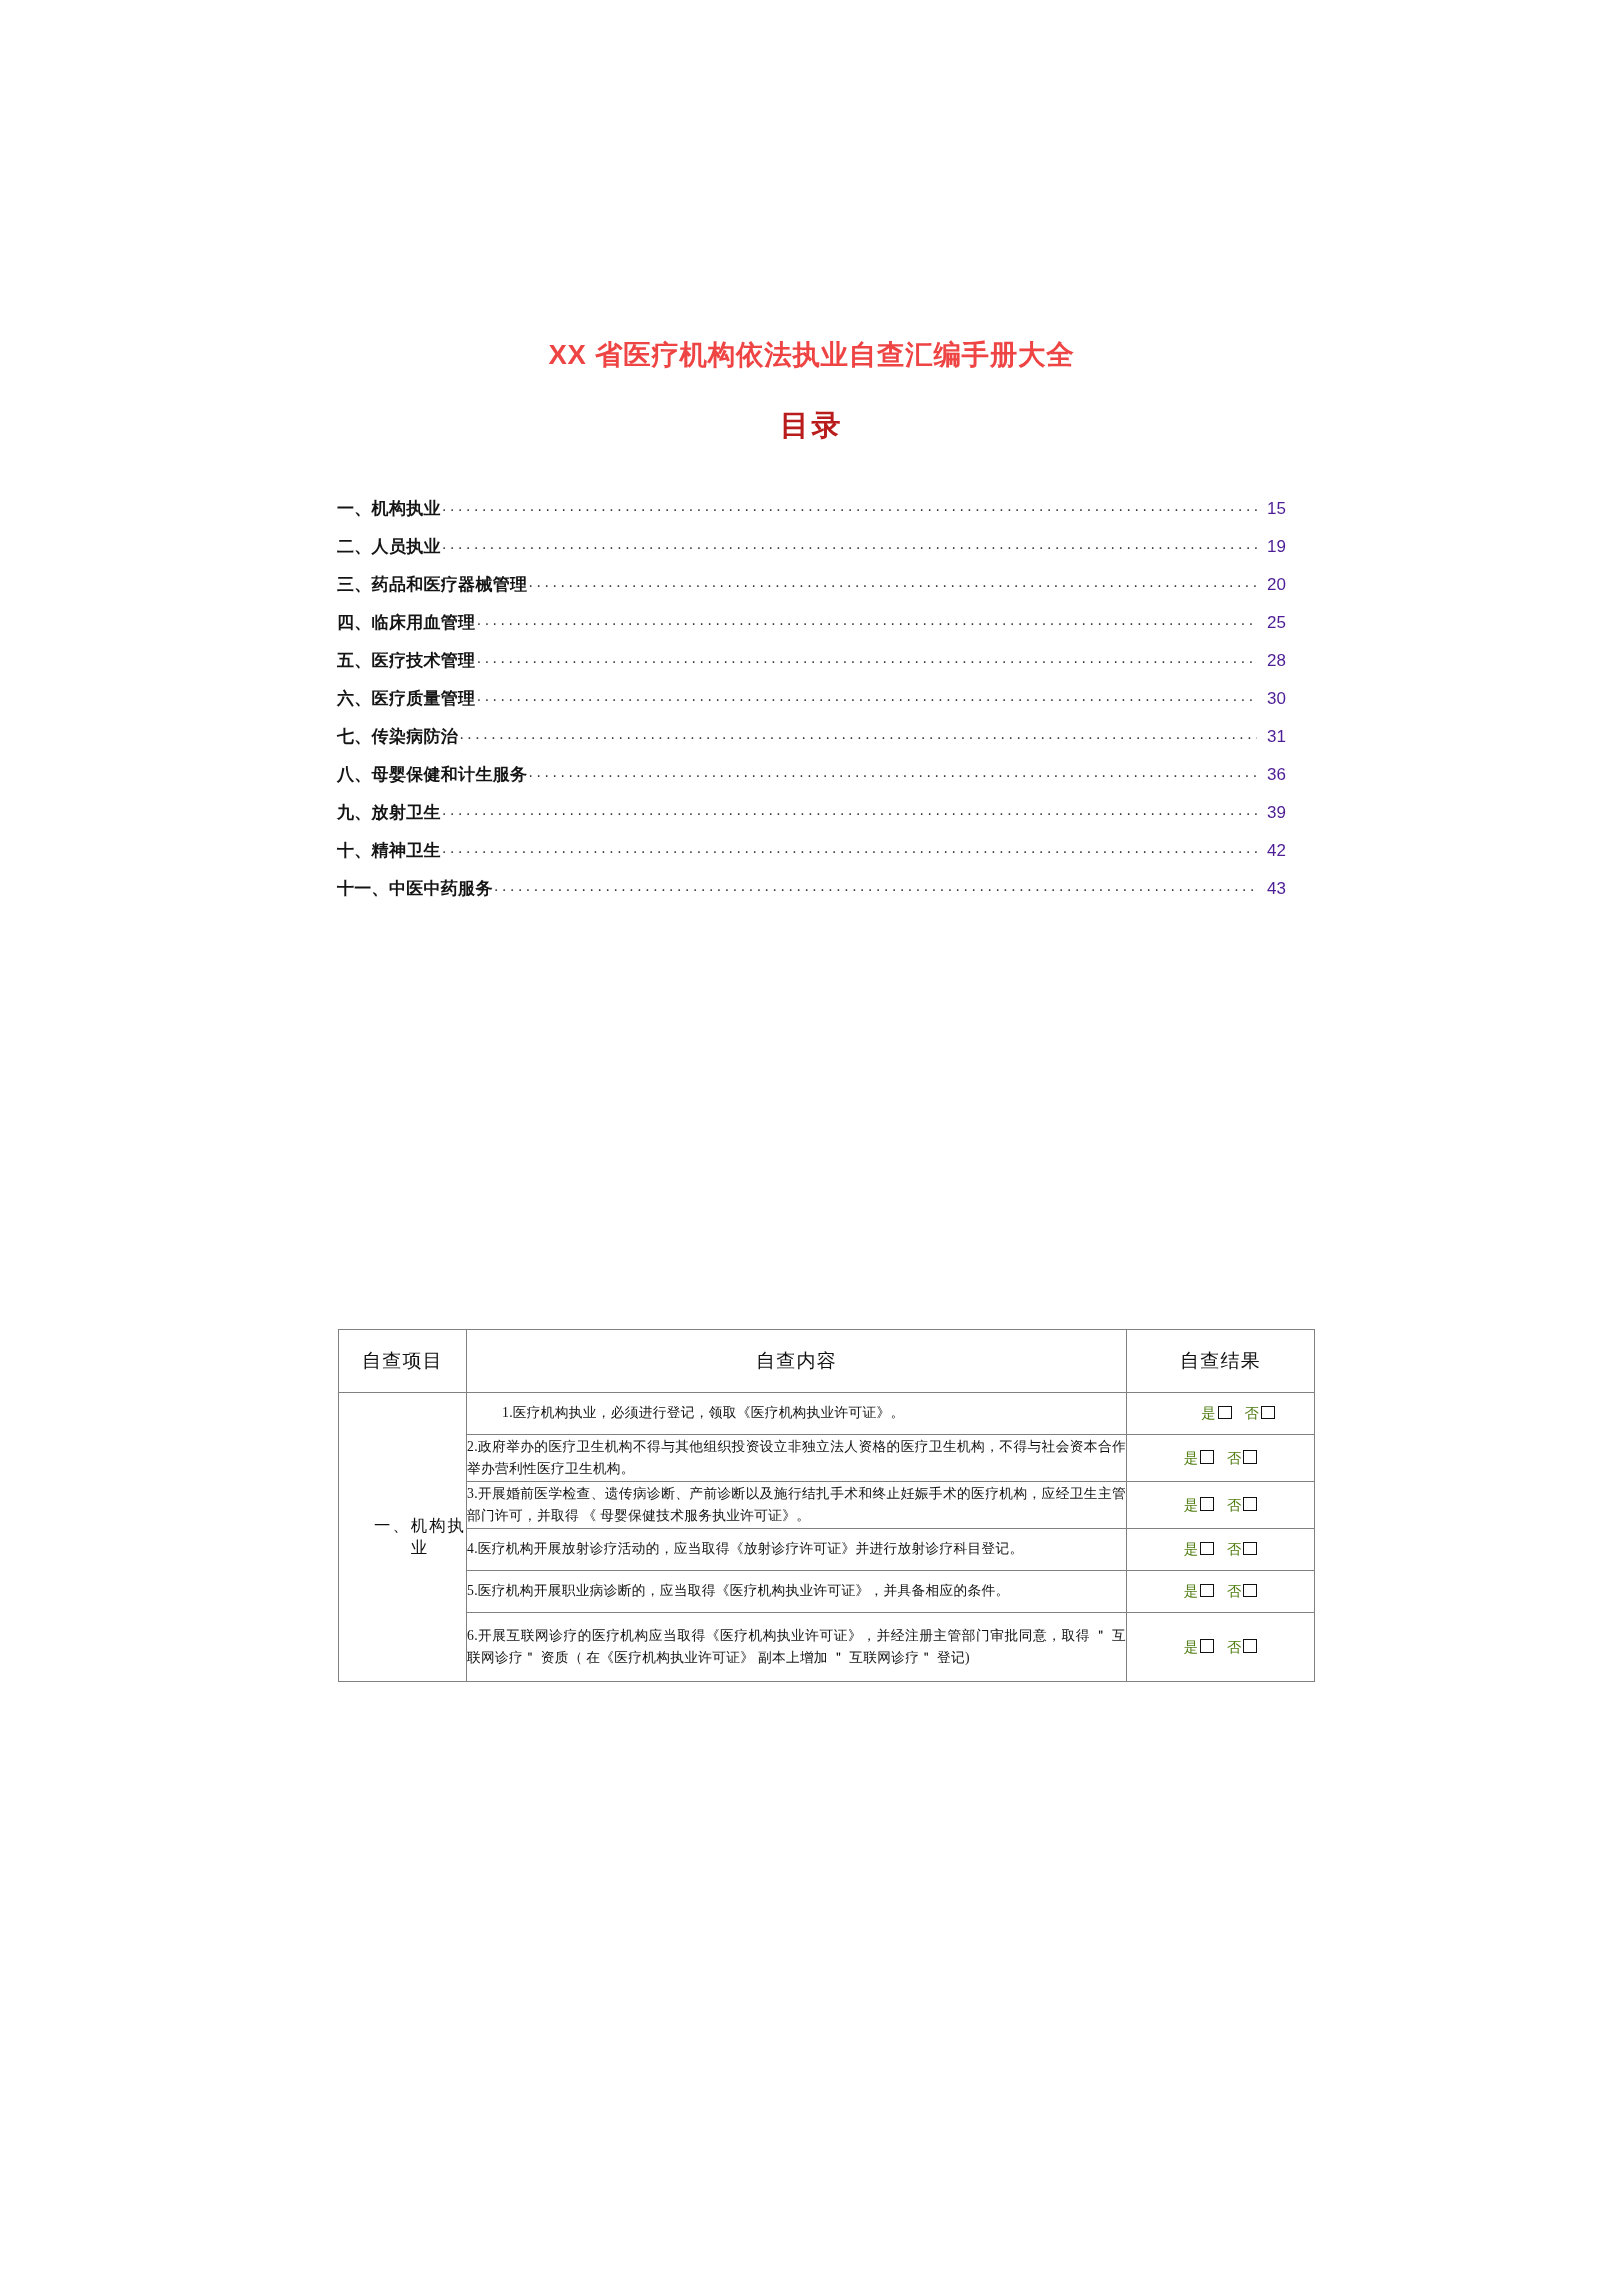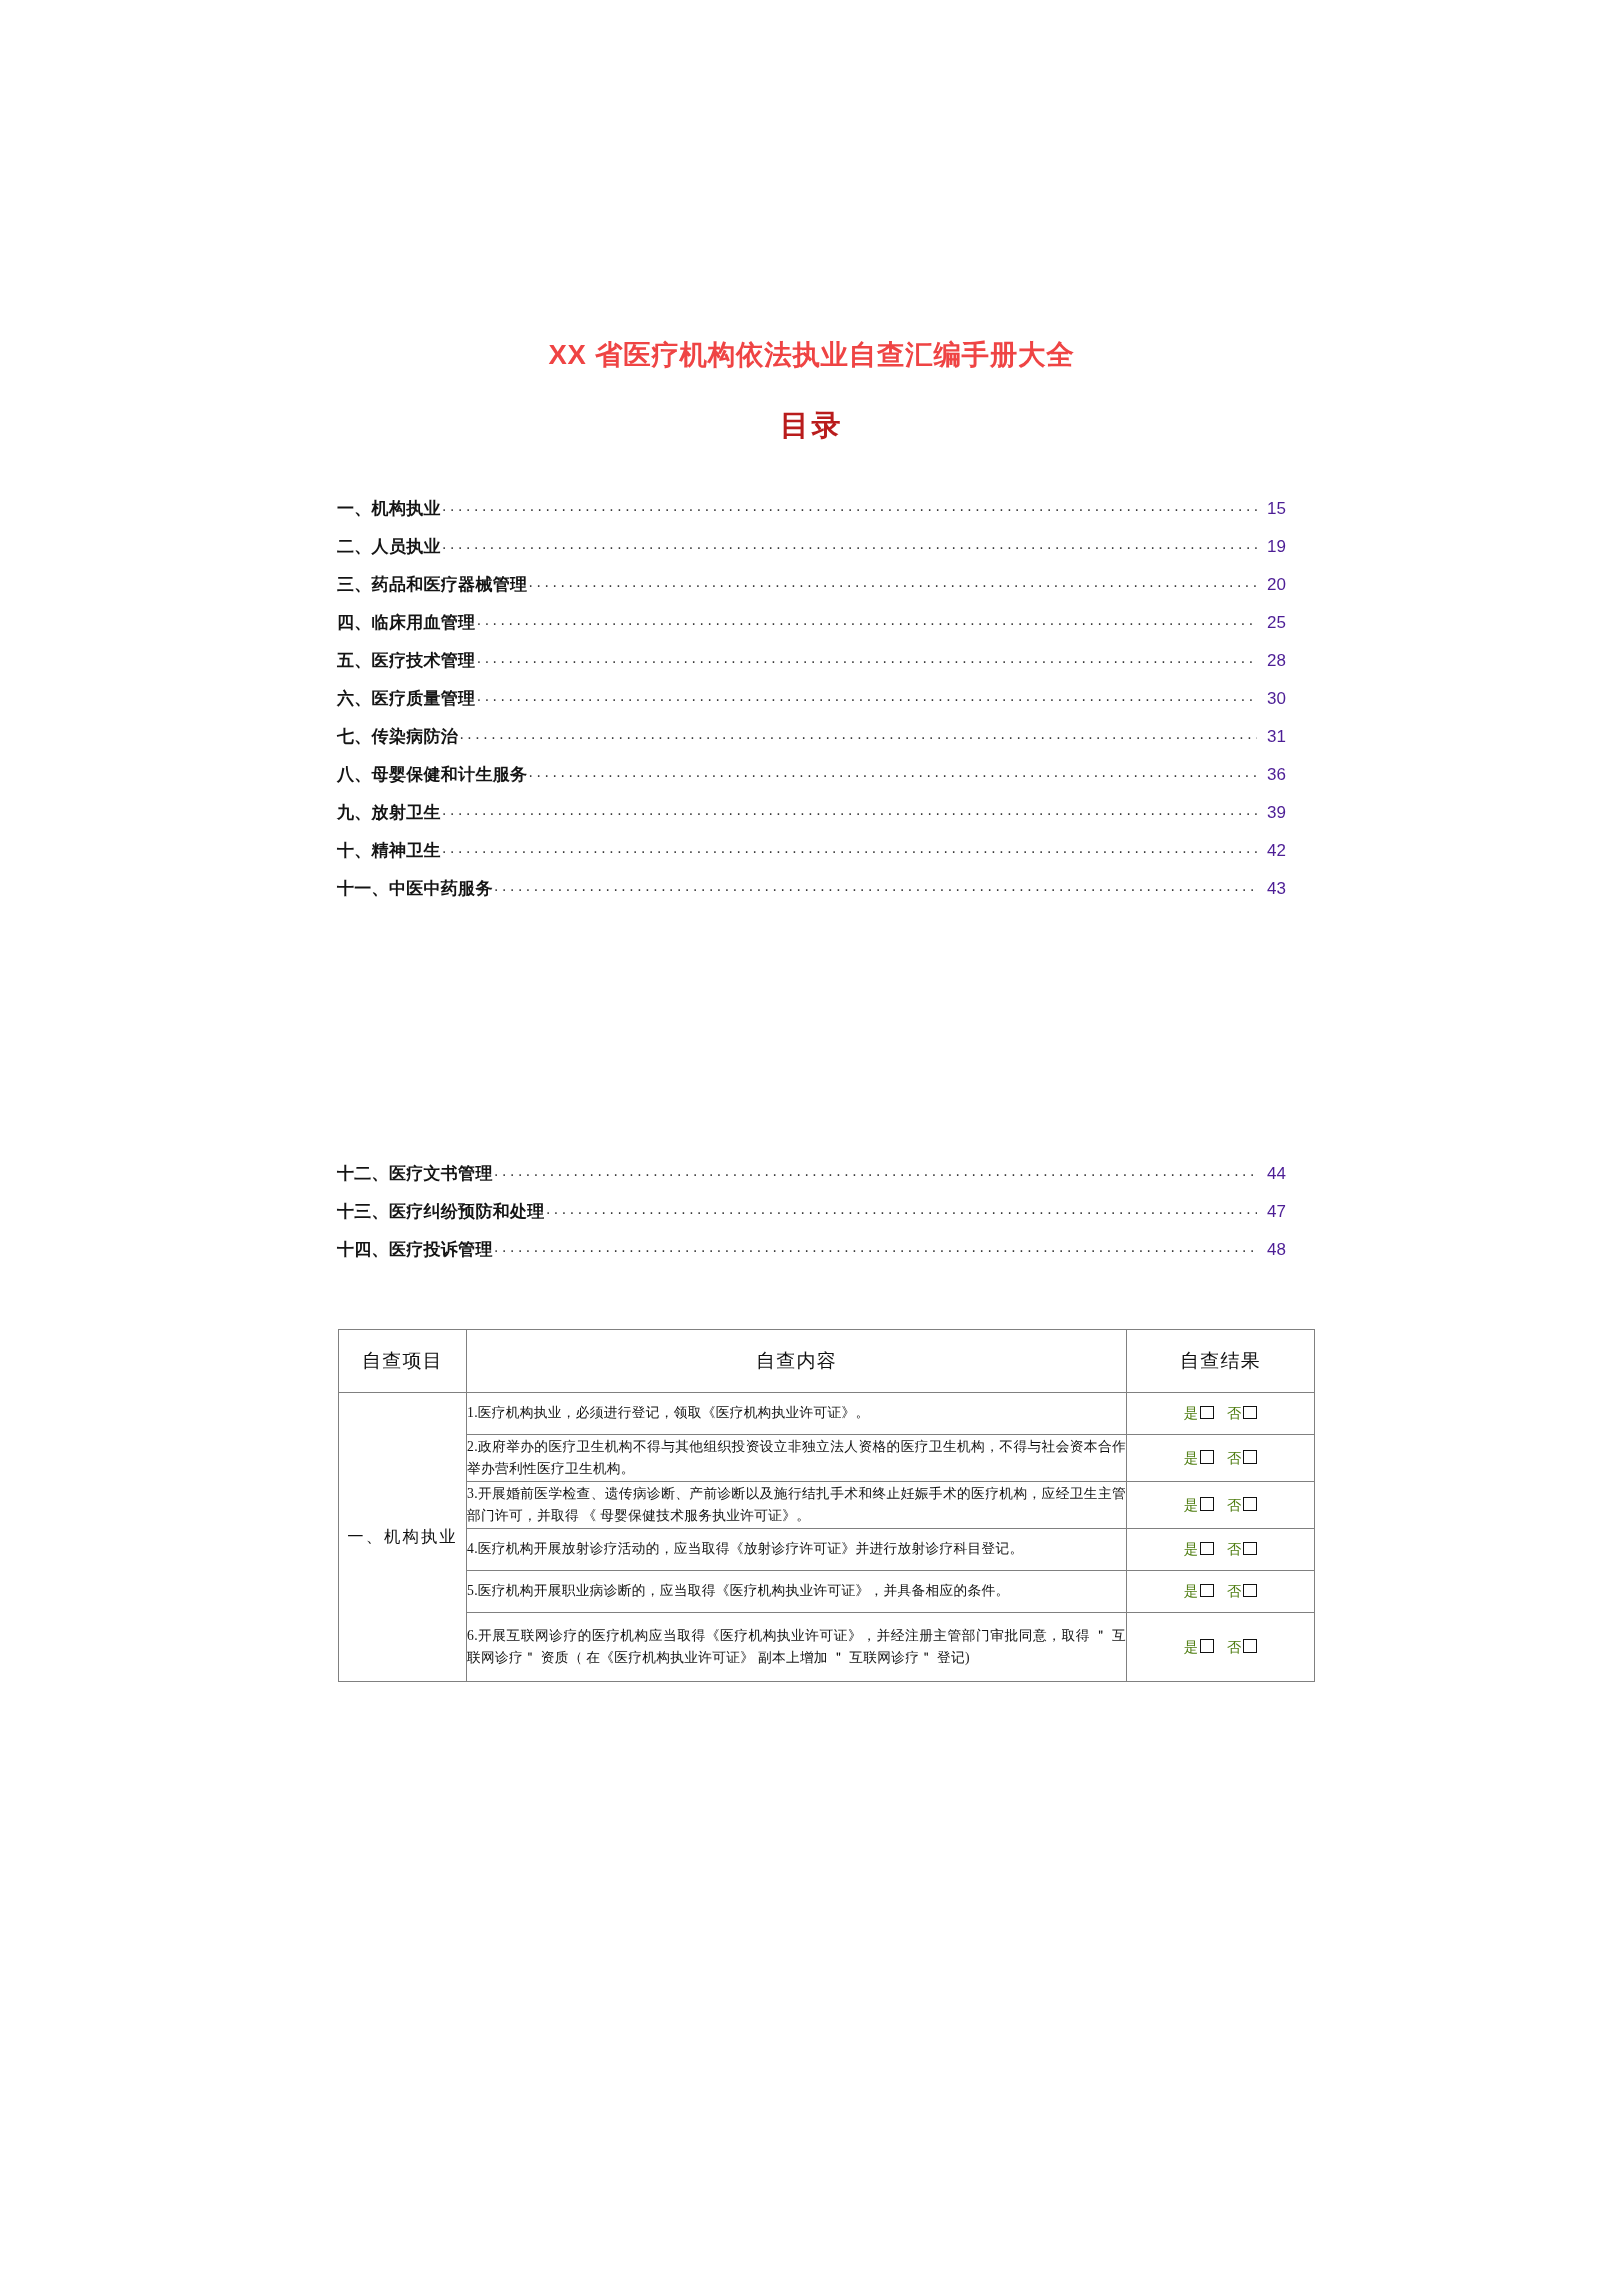--- a/index.html
+++ b/index.html
@@ -155,21 +155,21 @@
   .cell-result .box {
     display: inline-block;
     width: 11.8px;
     height: 11.8px;
     border: 1px solid #111111;
     vertical-align: -1.3px;
     margin-left: 2px;
     background: #ffffff;
   }
 
-  .r1 td { height: 41px; }
+  .r1 td { height: 41px; padding-left: 35px; }
   .r2 td { height: 46px; }
   .r3 td { height: 46px; }
   .r4 td { height: 41px; }
   .r5 td { height: 41px; }
   .r6 td { height: 68px; }
 </style>
 </head>
 <body>
 
 <div class="page">
@@ -225,37 +225,20 @@
       </div>
       <div class="toc-row">
         <span class="toc-label">十、精神卫生</span>
         <span class="toc-leader"></span>
         <span class="toc-page">42</span>
       </div>
       <div class="toc-row">
         <span class="toc-label">十一、中医中药服务</span>
         <span class="toc-leader"></span>
         <span class="toc-page">43</span>
-      </div>
-    </div>
-  <div class="toc-block" id="toc-block-2">
-      <div class="toc-row">
-        <span class="toc-label">十二、医疗文书管理</span>
-        <span class="toc-leader"></span>
-        <span class="toc-page">44</span>
-      </div>
-      <div class="toc-row">
-        <span class="toc-label">十三、医疗纠纷预防和处理</span>
-        <span class="toc-leader"></span>
-        <span class="toc-page">47</span>
-      </div>
-      <div class="toc-row">
-        <span class="toc-label">十四、医疗投诉管理</span>
-        <span class="toc-leader"></span>
-        <span class="toc-page">48</span>
       </div>
     </div>
 
   <table class="check-table">
     <colgroup>
       <col class="col-item">
       <col class="col-content">
       <col class="col-result">
     </colgroup>
     <thead>

